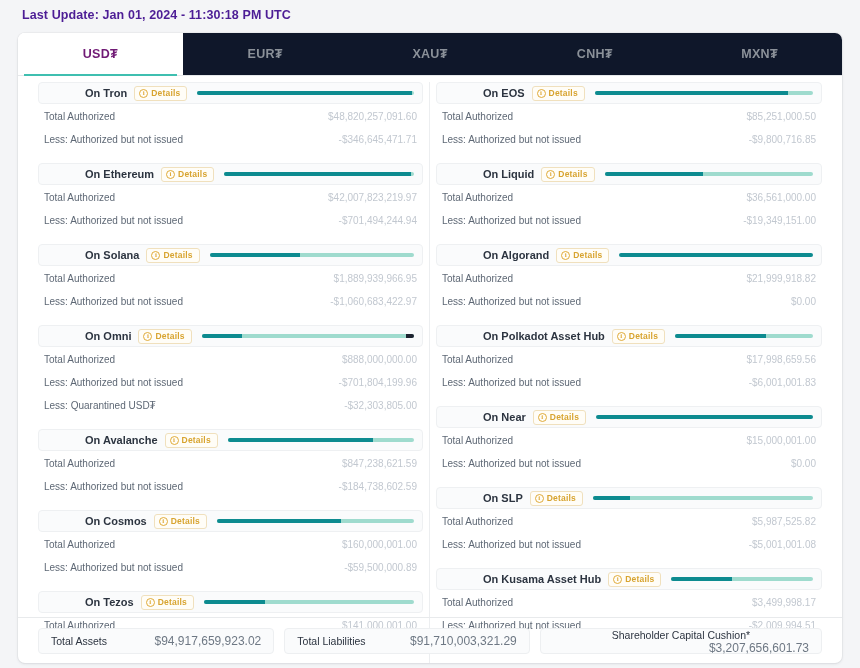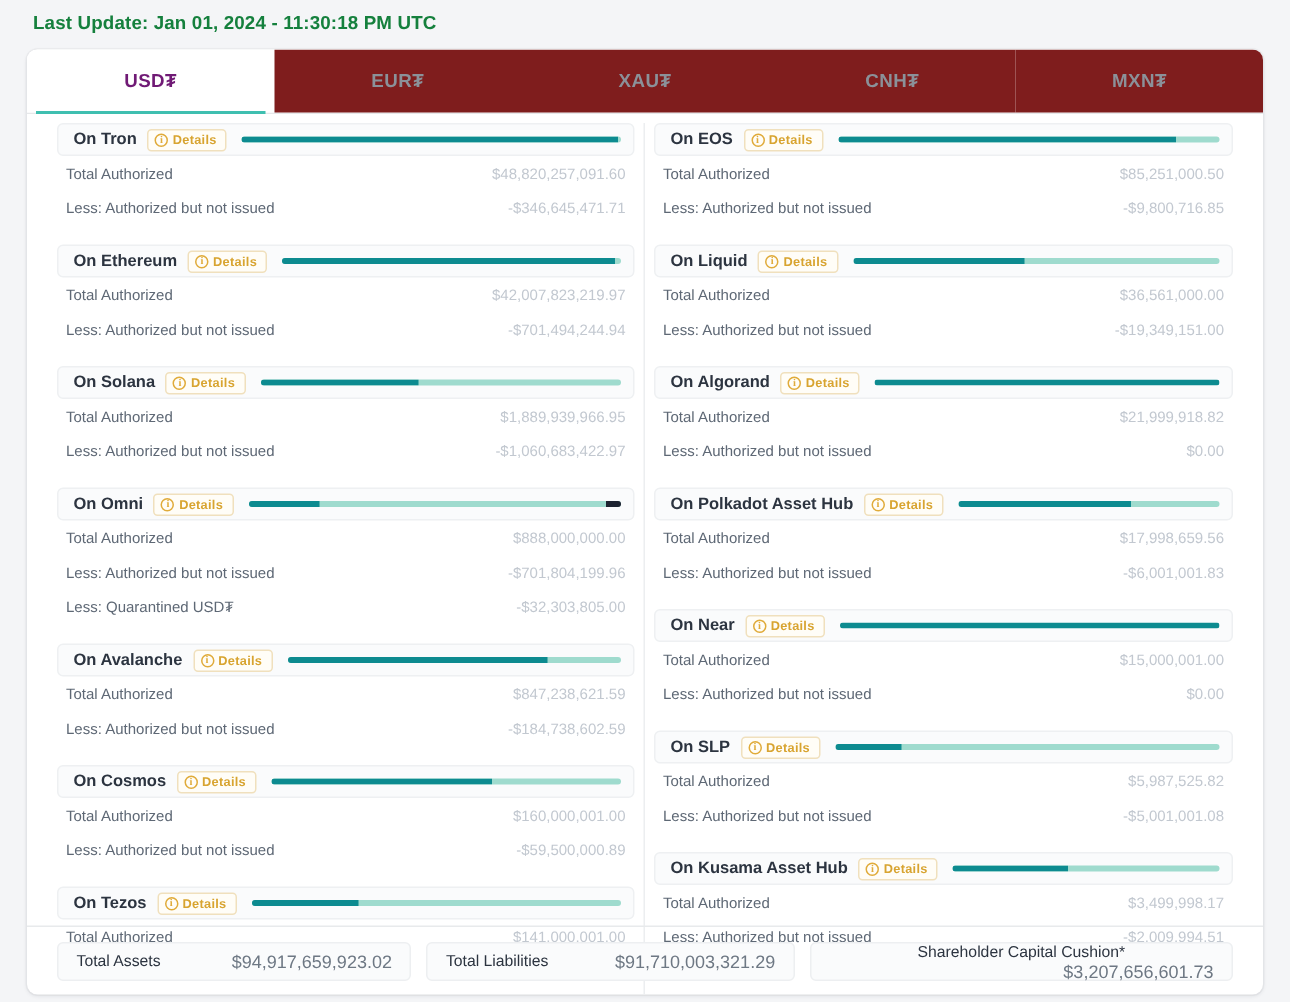--- a/index.html
+++ b/index.html
@@ -6,42 +6,42 @@
   html, body {
     width: 860px; height: 668px;
     background: #f4f5f7;
     font-family: "Liberation Sans", sans-serif;
     overflow: hidden;
   }
   .page { width: 860px; height: 668px; position: relative; }
 
   .last-update {
     position: absolute; left: 22px; top: 8px;
-    font-size: 12.5px; font-weight: bold; color: #15803d;
+    font-size: 12.5px; font-weight: bold; color: #4c1d95;
     letter-spacing: .1px; white-space: nowrap;
   }
 
   .panel {
     position: absolute; left: 18px; top: 33px;
     width: 824px; height: 630px;
     background: #ffffff;
     border-radius: 7px;
     box-shadow: 0 1px 3px rgba(20,30,45,.10), 0 0 0 1px rgba(20,30,45,.03);
     overflow: hidden;
   }
 
   .tabs {
     display: flex; height: 43px; border-bottom: 1px solid #e6e8ea;
     background: #fff;
   }
   .tab {
     flex: 1; display: flex; align-items: center; justify-content: center;
     font-size: 12.5px; font-weight: bold; color: #8b9199;
     letter-spacing: .3px; position: relative; cursor: pointer;
-    background: #7f1d1d;
+    background: #0f172a;
   }
   .tab.active { color: #701a75; background: #ffffff; }
   .tab.active::after {
     content: ""; position: absolute; left: 6px; right: 6px; bottom: -1px;
     height: 2.5px; background: #3fbfb0;
   }
 
   .columns {
     display: flex; padding: 6px 14px 0 14px; height: 582px;
     align-items: flex-start;
@@ -52,21 +52,21 @@
   .chain { margin-bottom: 13px; }
 
   .chain-head {
     display: flex; align-items: center;
     height: 22px; padding: 0 8px 0 6px;
     background: #fafbfc;
     border: 1px solid #eef0f2; border-radius: 4px;
   }
   .chain-name {
     font-size: 11px; font-weight: bold; color: #2c3440;
-    white-space: nowrap; padding: 0 7px 0 4px;
+    white-space: nowrap; padding: 0 7px 0 4px; margin-left: 36px;
   }
   .details-badge {
     display: flex; align-items: center; gap: 3px;
     height: 15px; padding: 0 6px 0 4px;
     border: 1px solid #f0e0bd; border-radius: 3px;
     background: #fffdf7; cursor: pointer; flex: 0 0 auto;
   }
   .details-badge .ico {
     width: 9px; height: 9px; border-radius: 50%;
     border: 1px solid #e0ab3a; color: #e0ab3a;

